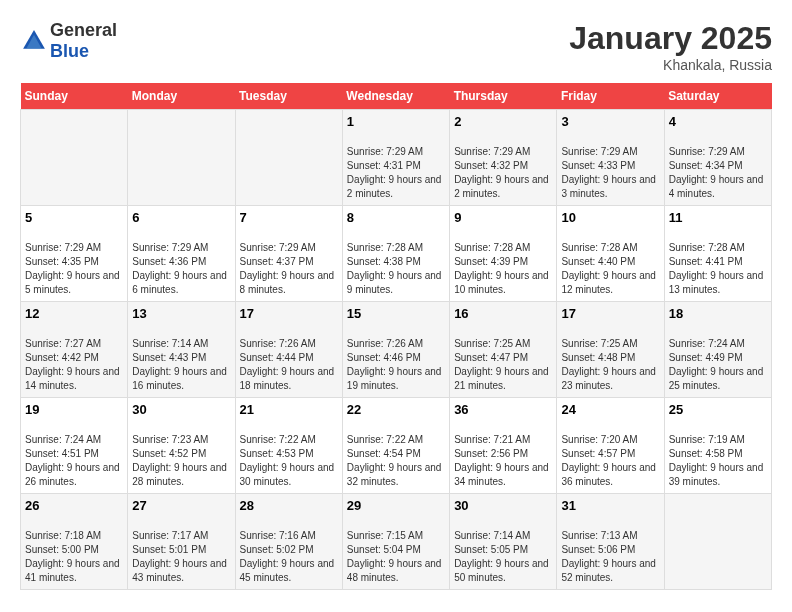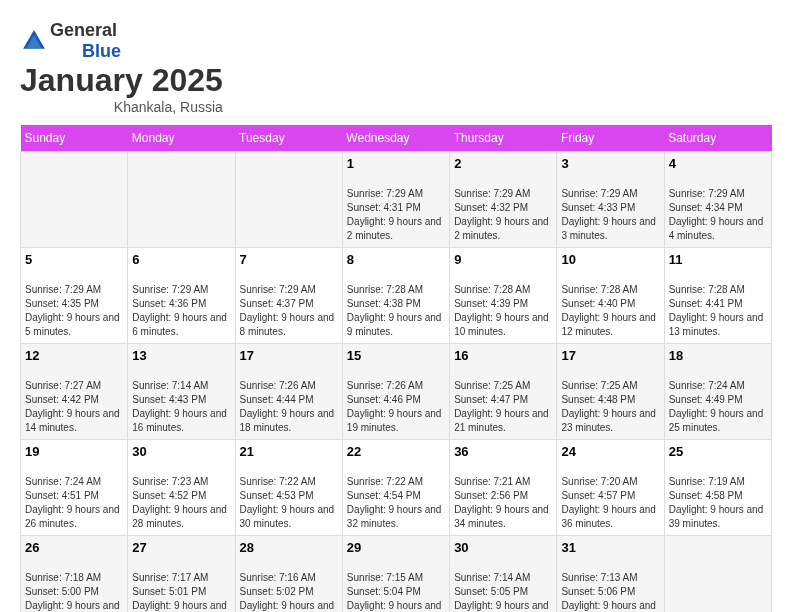--- a/index.html
+++ b/index.html
@@ -8,36 +8,34 @@
       background: #fff;
       width: 792px;
       min-height: 612px;
       padding: 20px;
     }
     .header {
       display: flex;
       justify-content: space-between;
       align-items: flex-start;
       margin-bottom: 10px;
-      flex-direction: column;
     }
     .logo {
       display: flex;
       align-items: center;
     }
     .logo-text-general {
       font-size: 18px;
       font-weight: bold;
       color: #333;
     }
     .logo-text-blue {
       font-size: 18px;
       font-weight: bold;
       color: #1a56b0;
-      margin-left: 32px;
     }
     .logo-icon {
       width: 28px;
       height: 28px;
       margin-right: 2px;
     }
     .title-block {
       text-align: right;
     }
     .month-title {
@@ -48,26 +46,26 @@
     .location {
       font-size: 14px;
       color: #555;
     }
     table {
       width: 100%;
       border-collapse: collapse;
       font-size: 11px;
     }
     thead tr th {
-      background-color: #d946ef;
+      background-color: #ef4444;
       color: #fff;
       padding: 6px 4px;
       text-align: left;
       font-size: 12px;
-      font-weight: normal;
+      font-weight: bold;
     }
     tbody tr {
       vertical-align: top;
     }
     tbody tr:nth-child(odd) {
       background-color: #f5f5f5;
     }
     tbody tr:nth-child(even) {
       background-color: #fff;
     }

